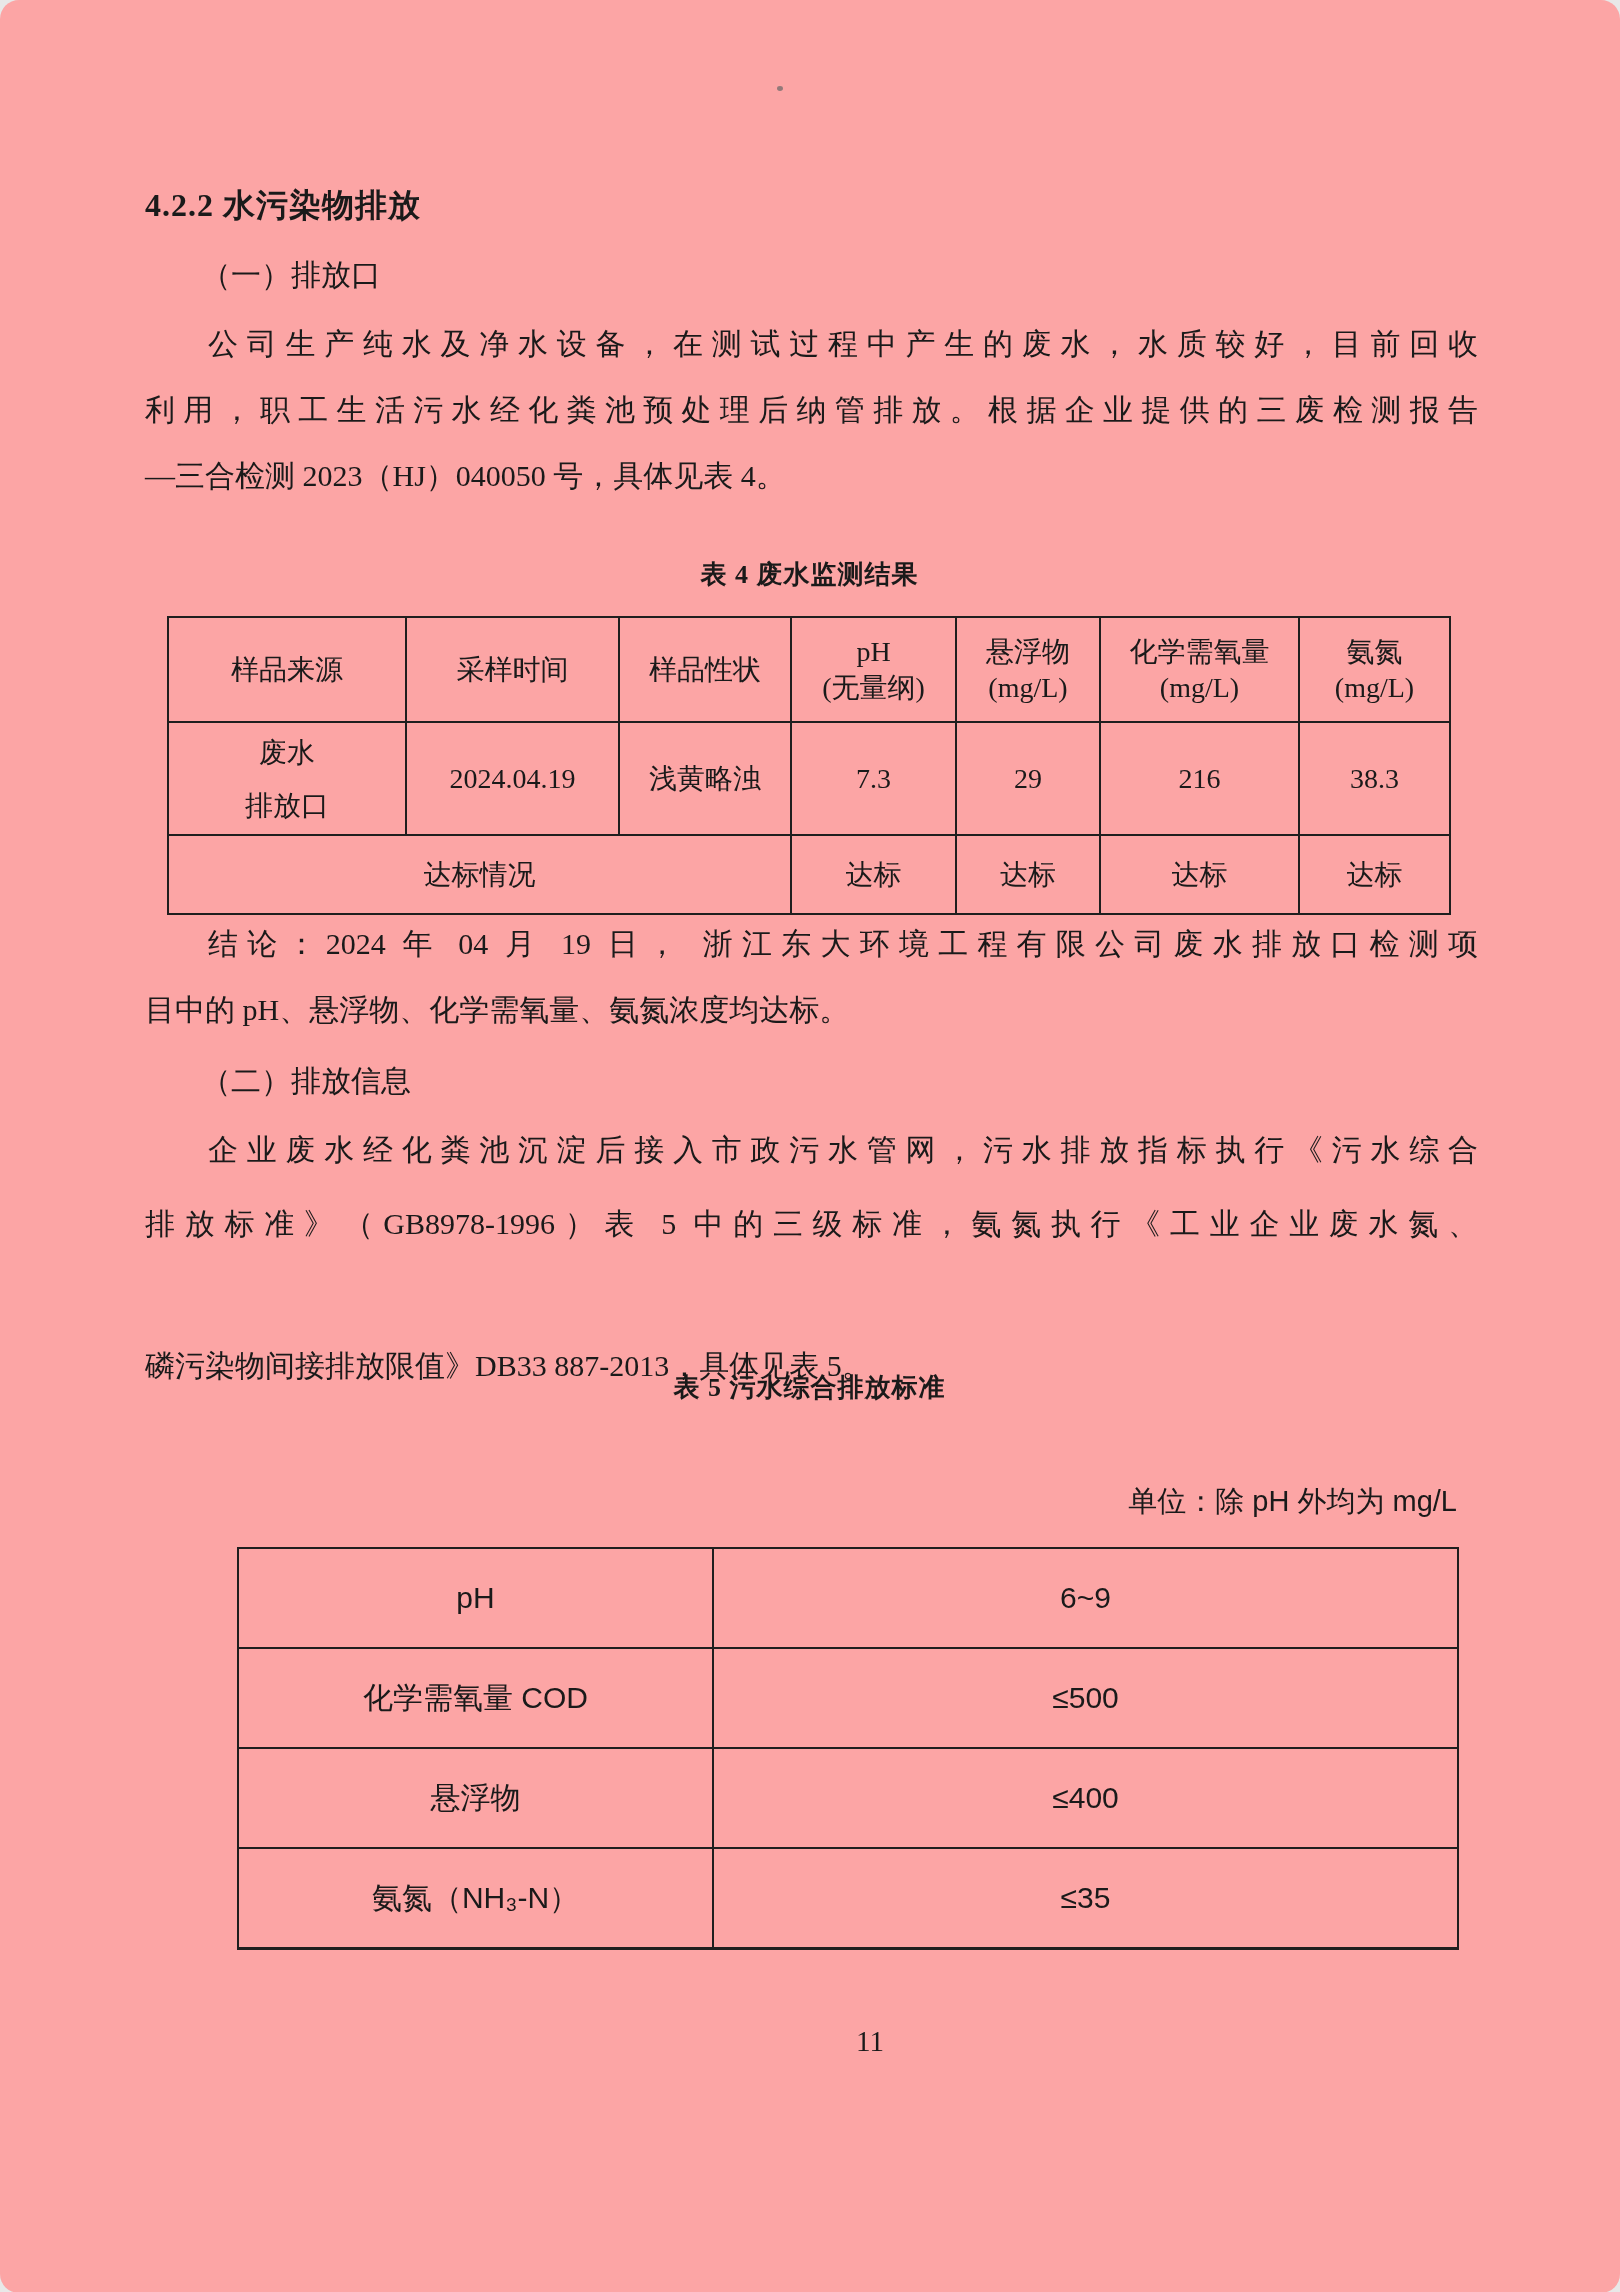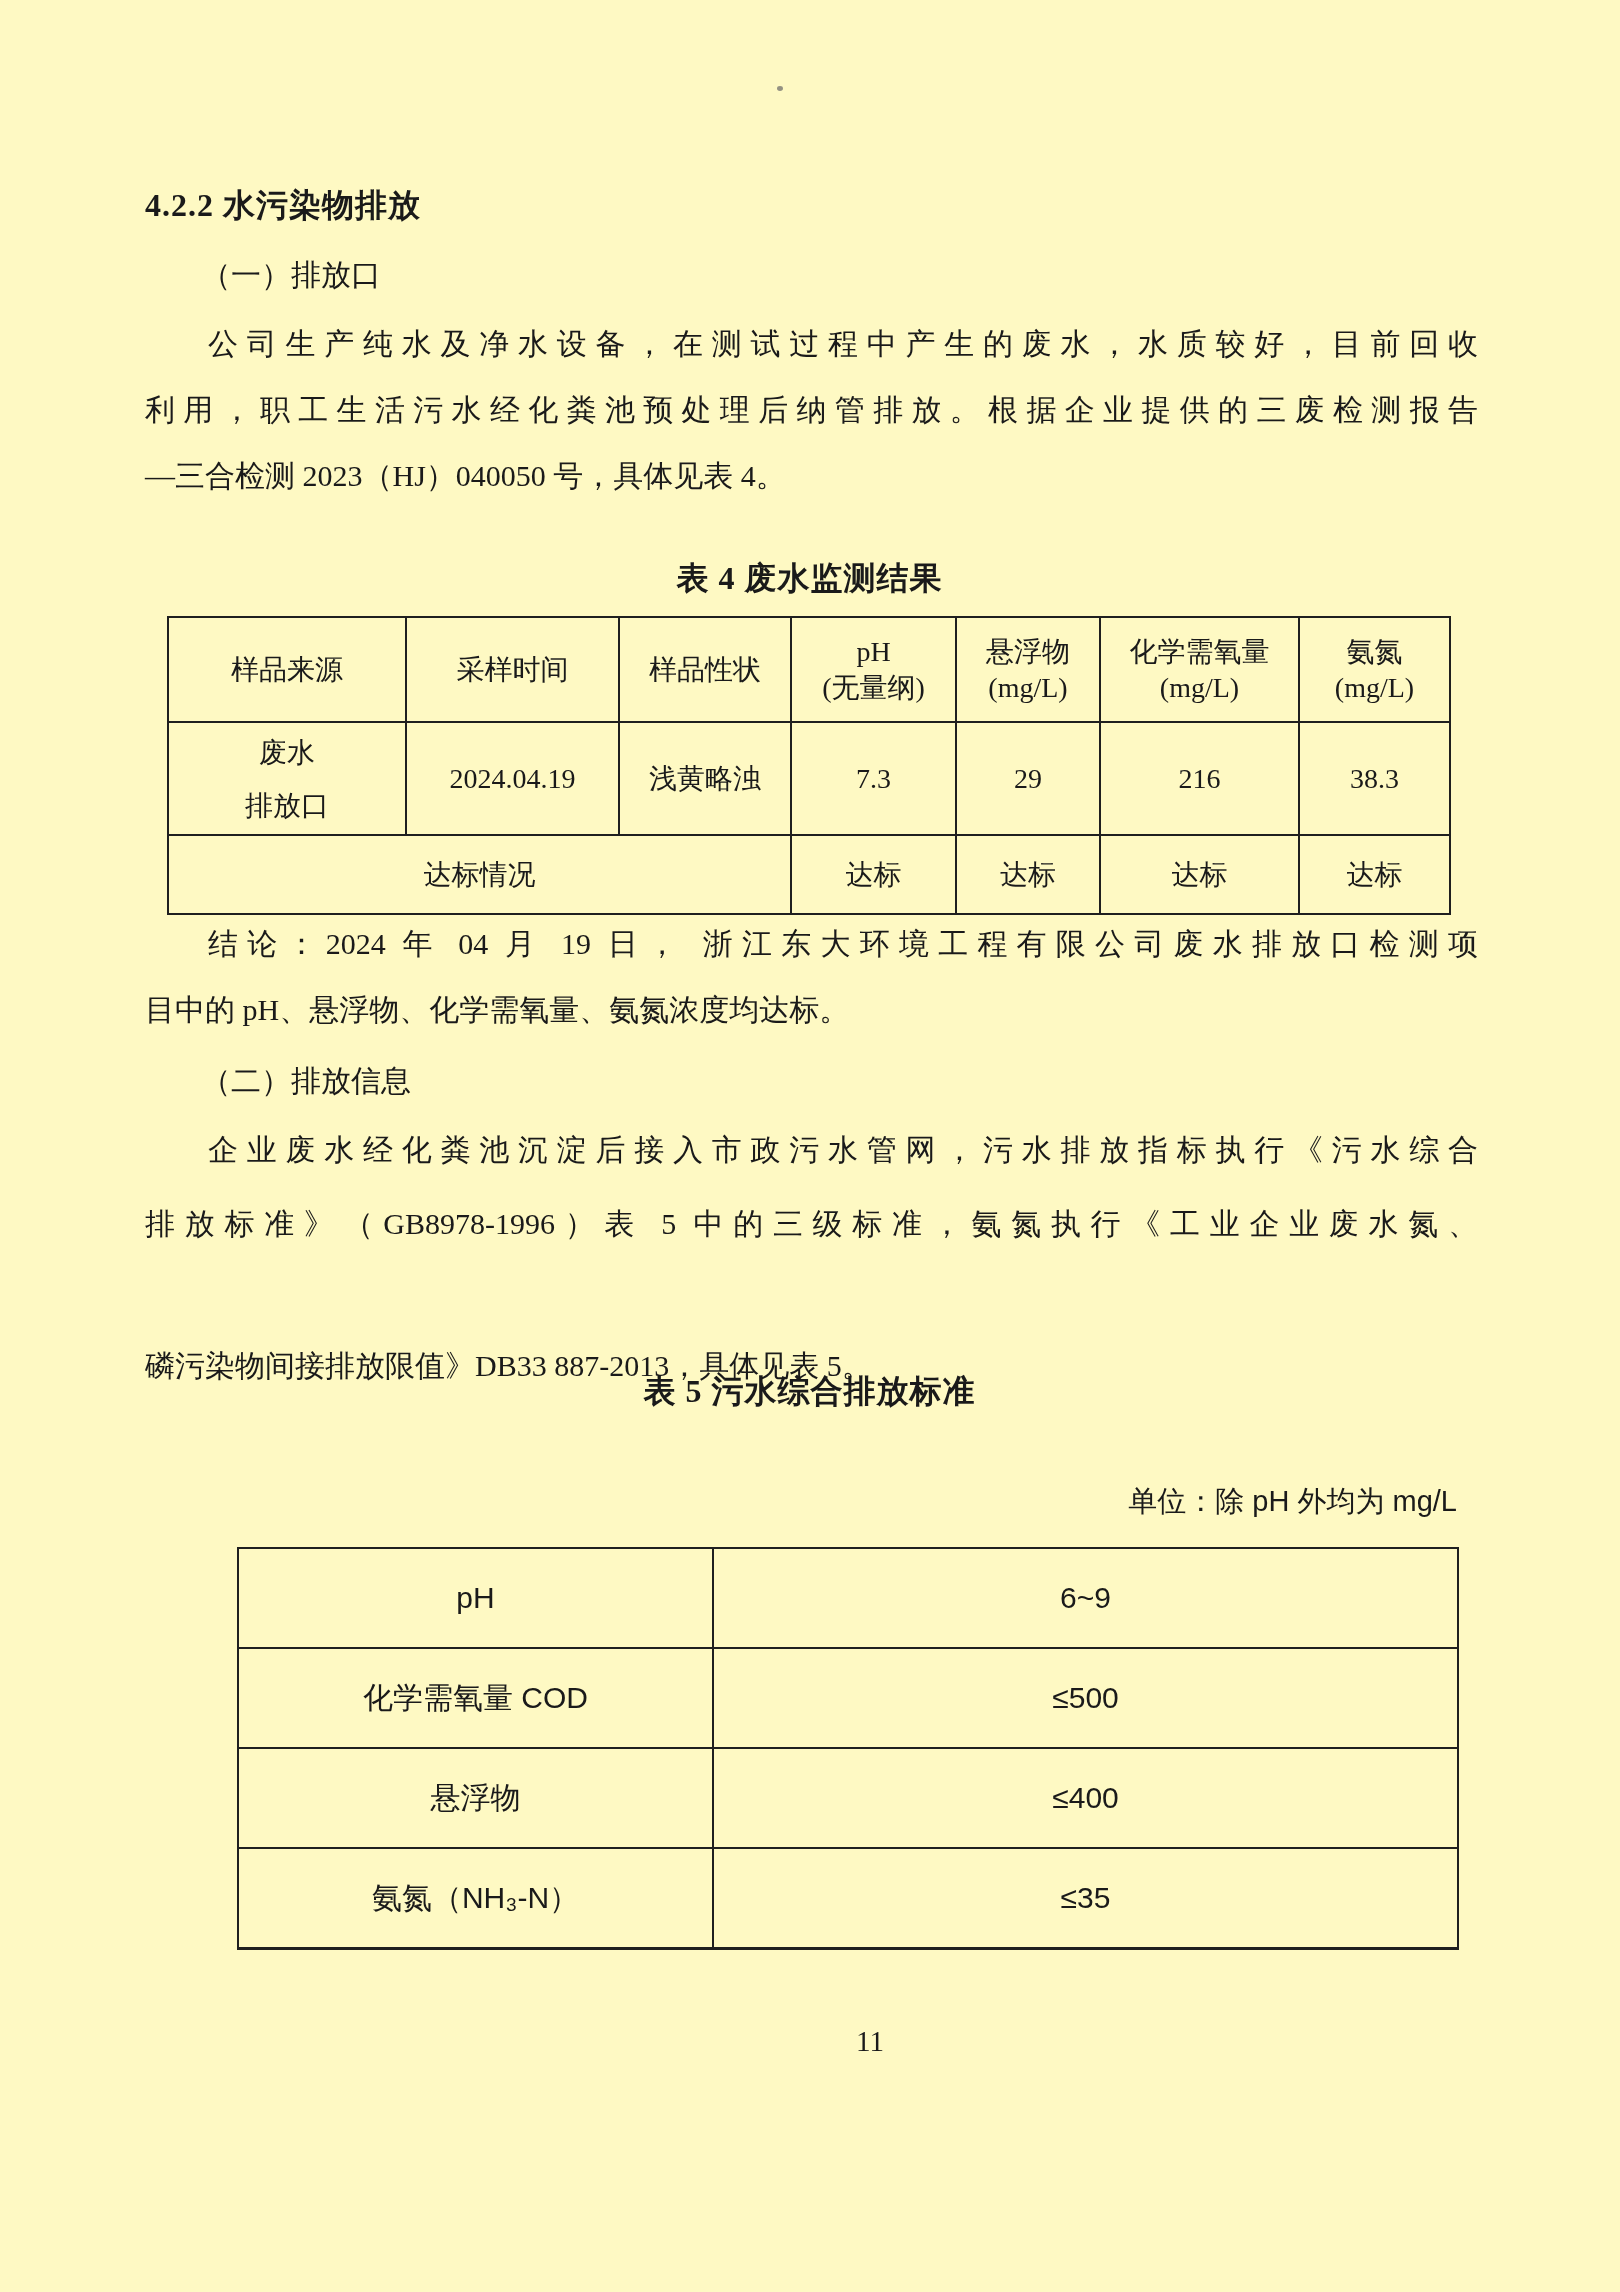--- a/index.html
+++ b/index.html
@@ -1,31 +1,32 @@
 <!DOCTYPE html>
 <html><head>
 <meta charset="utf-8">
 <style>
   html,body { margin:0; padding:0; background:#e8e8e8; }
   .page {
     position:relative;
     width:1620px; height:2293px;
     margin:0 auto;
-    background:#fef9c3;
+    background:#fca5a5;
     color:#1a1a1a;
     font-family:"Liberation Serif","DejaVu Serif",serif;
     overflow:hidden;
+    border-radius:19px;
   }
   .abs { position:absolute; }
   .h1 { font-size:32px; font-weight:bold; letter-spacing:1px; }
   .subhead { font-size:30px; }
   .bodyline { font-size:30px; line-height:36px; width:1333px; }
   .full { text-align:justify; text-align-last:justify; }
   .indent { text-indent:63px; }
-  .tbl-title { width:1329px; text-align:center; font-size:32px; font-weight:bold; letter-spacing:1px; }
+  .tbl-title { width:1329px; text-align:center; font-size:26px; font-weight:bold; letter-spacing:1px; }
 
   table { border-collapse:collapse; table-layout:fixed; }
   td { border:2px solid #1f1f1f; text-align:center; vertical-align:middle; padding:0; }
 
   .t4 { width:1281px; border-bottom:2.9px solid #1f1f1f; }
   .t4 td { font-size:28px; }
   .t4 .hdr td { height:103px; white-space:pre-line; line-height:36px; }
   .t4 .data td { height:111px; }
   .t4 .data td.src { white-space:pre-line; line-height:53px; }
   .t4 .comp td { height:77px;margin-left:44px; }

